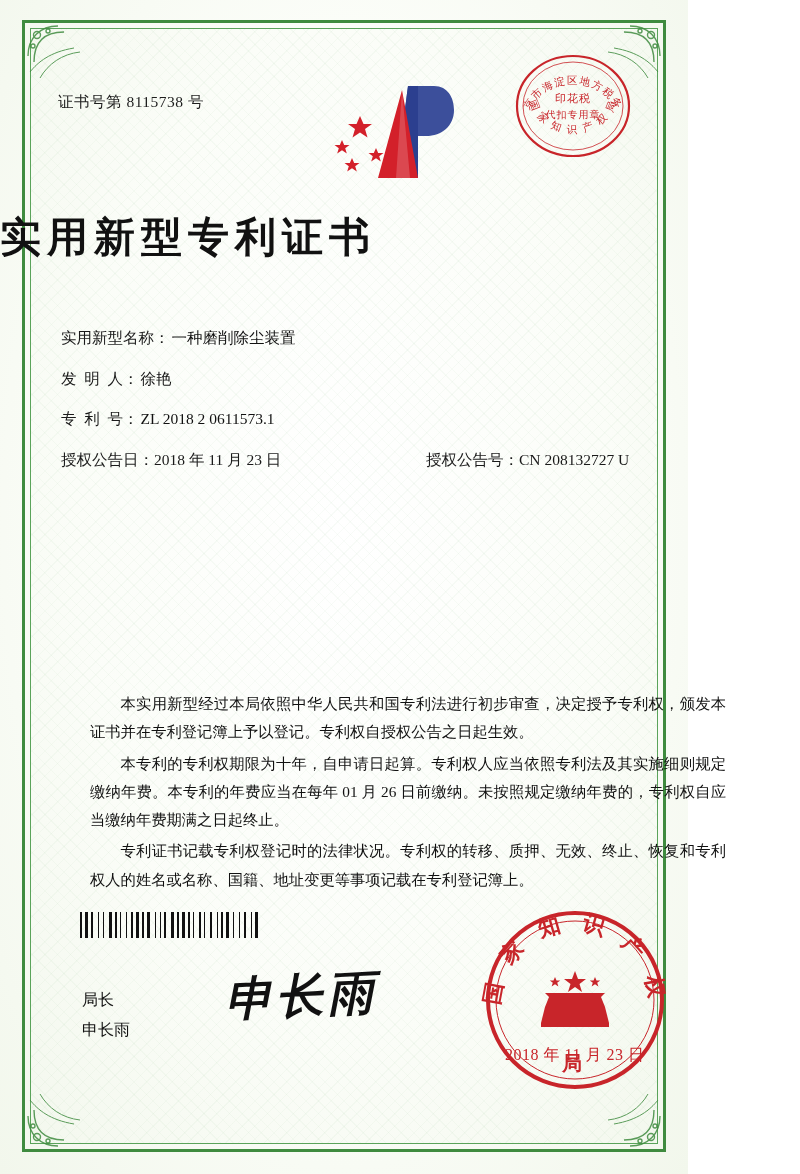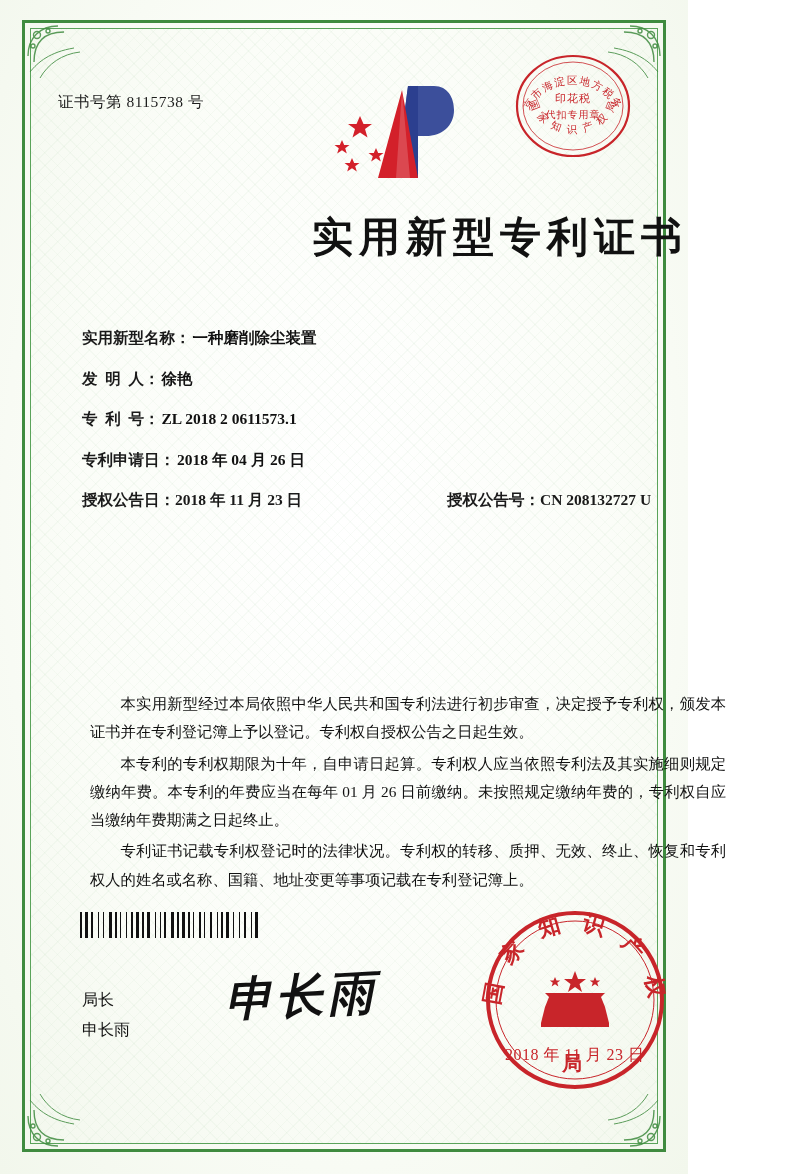--- a/index.html
+++ b/index.html
@@ -46,30 +46,30 @@
     white-space:nowrap;
   }
   .logo{
     position:absolute;left:330px;top:78px;width:130px;height:110px;
   }
   .seal-tax{
     position:absolute;right:55px;top:52px;width:120px;height:108px;
   }
   .title{
     position:absolute;left:0;right:0;top:210px;
-    text-align:right;
+    text-align:left;
     font-size:41px;font-weight:bold;letter-spacing:6px;
     color:#111;
     font-family:Liberation Serif, serif;
   }
 
   
   .fields{
-    position:absolute;left:82px;top:330px;width:660px;
-    font-size:15.5px;line-height:1;font-weight:bold;
+    position:absolute;left:61px;top:330px;width:660px;
+    font-size:15.5px;line-height:1;
   }
   .field{
     display:flex;align-items:flex-start;
     margin-bottom:25px;
   }
   .field .lab{
     white-space:pre;
     color:#1a1a1a;
     flex:0 0 auto;
   }
@@ -242,24 +242,20 @@
     <div class="field">
       <span class="lab">发  明  人：</span>
       <span class="val">徐艳</span>
     </div>
 
     <div class="field">
       <span class="lab">专  利  号：</span>
       <span class="val">ZL 2018 2 0611573.1</span>
     </div>
 
-    <div class="field">
-      <span class="lab">专利申请日：</span>
-      <span class="val">2018 年 04 月 26 日</span>
-    </div>
 
 
 
     <div class="row-two">
       <div class="left">
         <span class="lab">授权公告日：</span>
         <span class="val">2018 年 11 月 23 日</span>
       </div>
       <div class="right">
         <span class="lab">授权公告号：</span>

